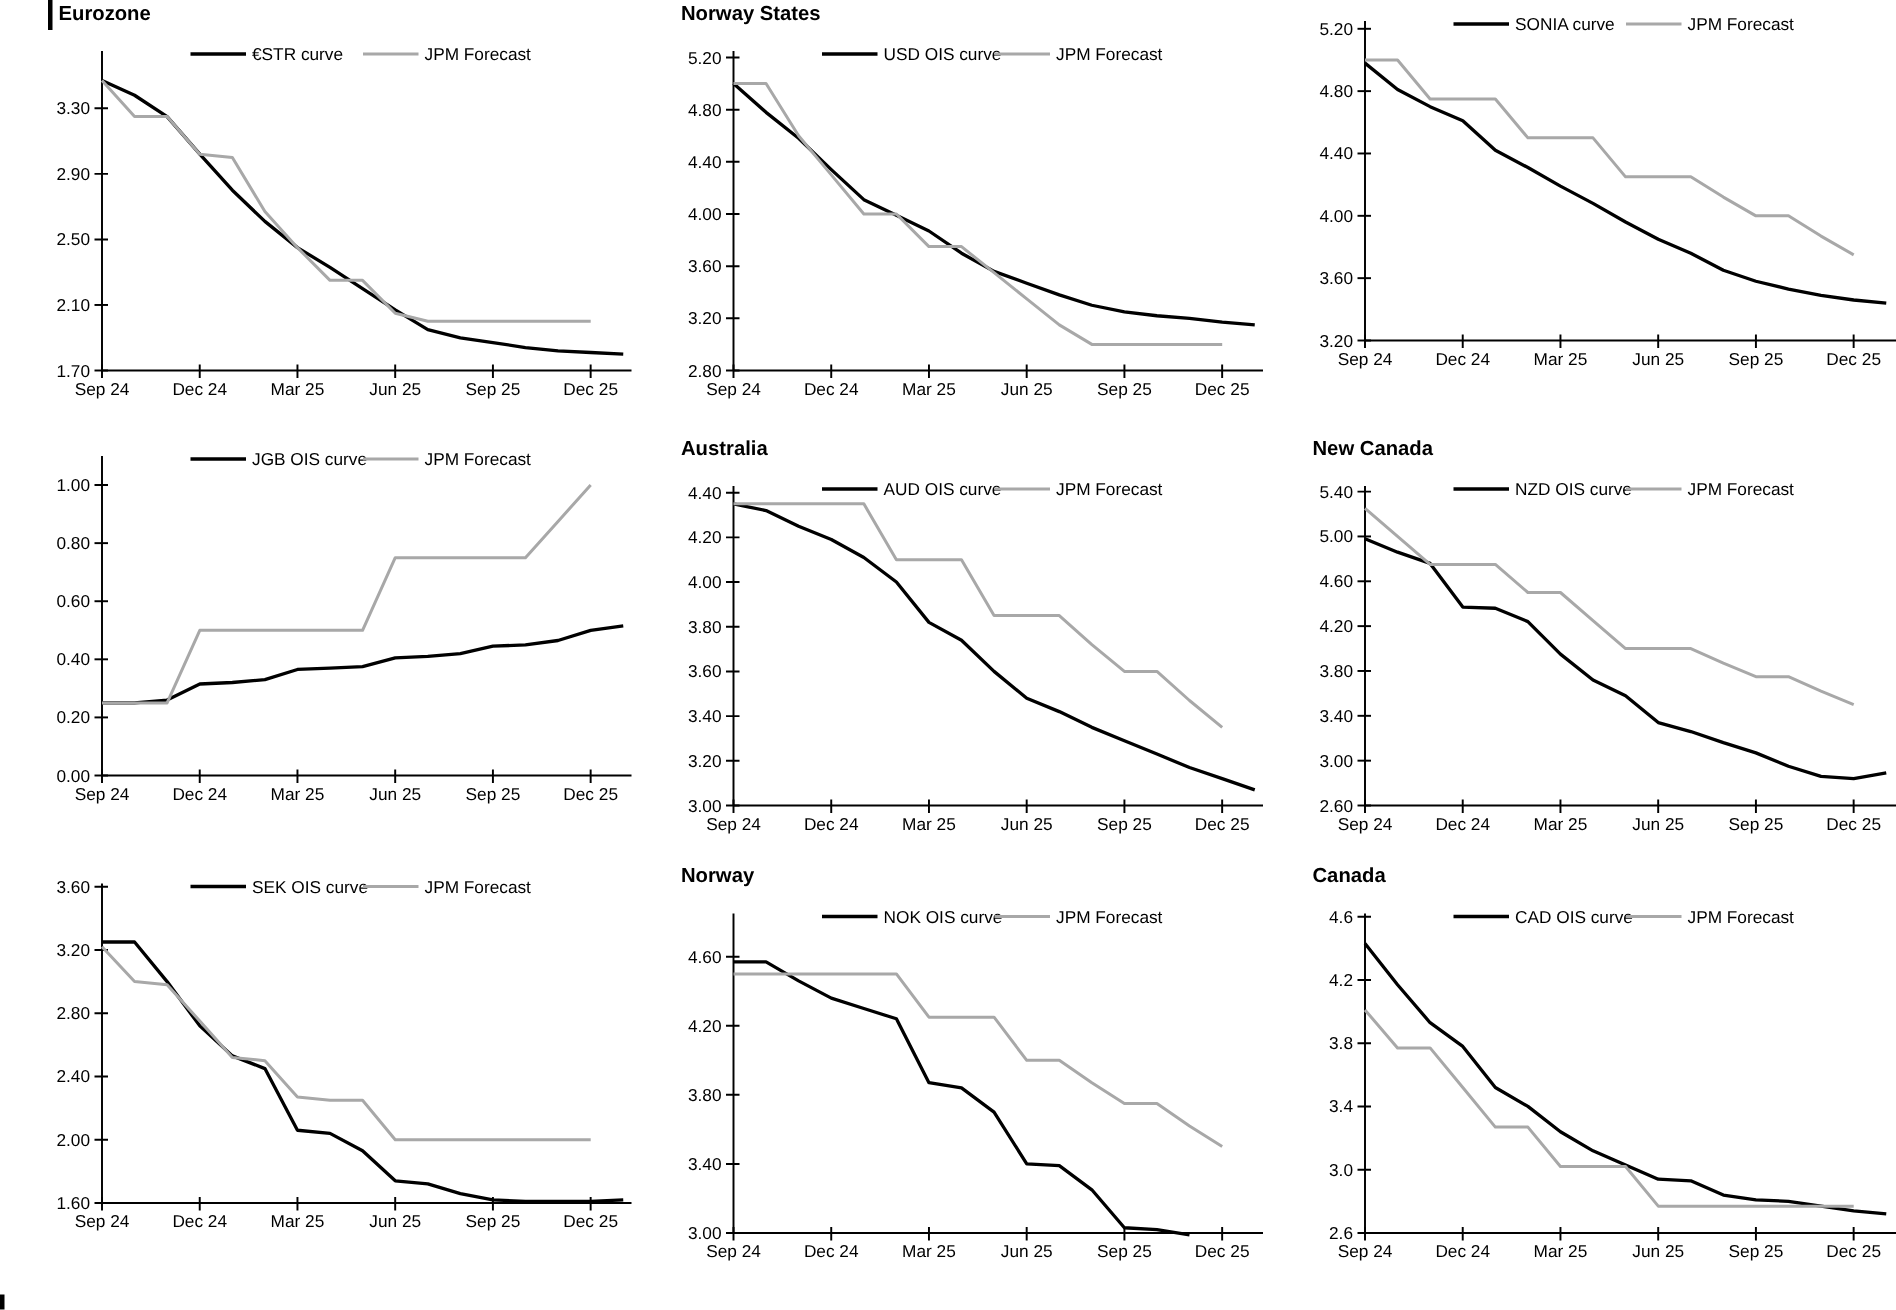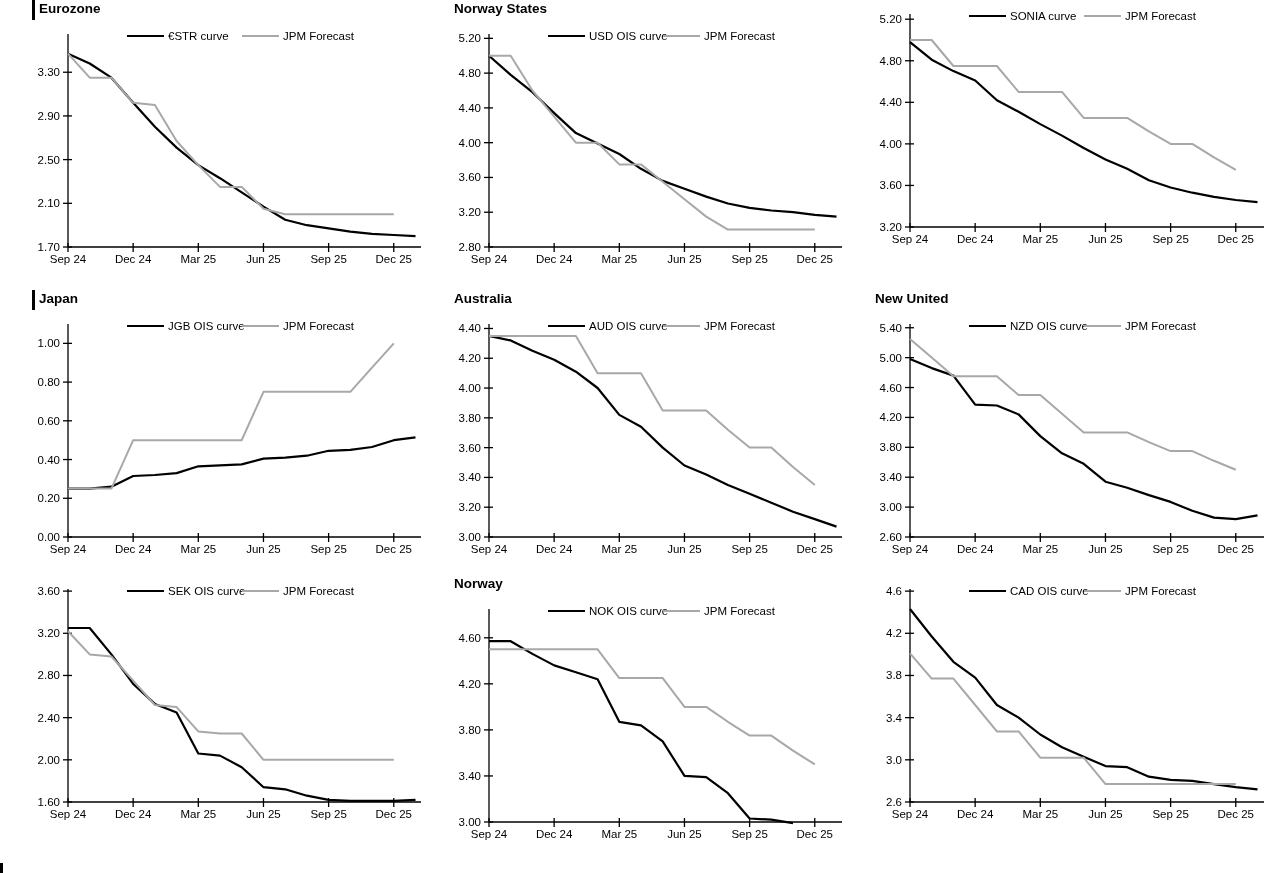--- a/index.html
+++ b/index.html
@@ -123,21 +123,20 @@
         <text x="361.76687116564415" y="243" text-anchor="middle">Dec 25</text>
         <polyline points="36.0,42.1 57.7,59.7 79.4,71.1 101.2,80.5 122.9,100.2 144.6,111.7 166.3,124.1 188.0,135.6 209.7,148.0 231.5,159.5 253.2,168.8 274.9,180.2 296.6,187.5 318.3,192.7 340.0,196.9 361.8,200.0 383.5,202.1" fill="none" stroke="#000000" stroke-width="2.2" stroke-linejoin="round"></polyline>
         <line x1="95" y1="16" x2="132" y2="16" stroke="#000000" stroke-width="2.2"></line>
         <text x="136" y="20" text-anchor="start">SONIA curve</text>
         <polyline points="36.0,40.0 57.7,40.0 79.4,66.0 101.2,66.0 122.9,66.0 144.6,91.9 166.3,91.9 188.0,91.9 209.7,117.9 231.5,117.9 253.2,117.9 274.9,131.4 296.6,143.9 318.3,143.9 340.0,157.4 361.8,169.9" fill="none" stroke="#a8a8a8" stroke-width="2" stroke-linejoin="round"></polyline>
         <line x1="210" y1="16" x2="247" y2="16" stroke="#a8a8a8" stroke-width="2"></line>
         <text x="251" y="20" text-anchor="start">JPM Forecast</text>
       </svg>
     </div>
     <div class="cell">
-      <div class="chart-title with-bar"><span>Japan</span></div>
       <svg width="421" height="252">
         <line x1="36" y1="14" x2="36" y2="227" stroke="#000000" stroke-width="1.3"></line>
         <line x1="36" y1="227" x2="394" y2="227" stroke="#000000" stroke-width="1.3"></line>
         <line x1="31" y1="33.363636363636374" x2="40" y2="33.363636363636374" stroke="#000000" stroke-width="1.3"></line>
         <text x="28" y="37.363636363636374" text-anchor="end">1.00</text>
         <line x1="31" y1="72.0909090909091" x2="40" y2="72.0909090909091" stroke="#000000" stroke-width="1.3"></line>
         <text x="28" y="76.0909090909091" text-anchor="end">0.80</text>
         <line x1="31" y1="110.81818181818184" x2="40" y2="110.81818181818184" stroke="#000000" stroke-width="1.3"></line>
         <text x="28" y="114.81818181818184" text-anchor="end">0.60</text>
         <line x1="31" y1="149.54545454545456" x2="40" y2="149.54545454545456" stroke="#000000" stroke-width="1.3"></line>
@@ -201,21 +200,21 @@
         <text x="361.76687116564415" y="243" text-anchor="middle">Dec 25</text>
         <polyline points="36.0,25.9 57.7,30.4 79.4,40.8 101.2,49.7 122.9,61.7 144.6,78.0 166.3,104.9 188.0,116.8 209.7,137.6 231.5,155.5 253.2,164.4 274.9,174.9 296.6,183.8 318.3,192.7 340.0,201.7 361.8,209.1 383.5,216.6" fill="none" stroke="#000000" stroke-width="2.2" stroke-linejoin="round"></polyline>
         <line x1="95" y1="16" x2="132" y2="16" stroke="#000000" stroke-width="2.2"></line>
         <text x="136" y="20" text-anchor="start">AUD OIS curve</text>
         <polyline points="36.0,25.9 57.7,25.9 79.4,25.9 101.2,25.9 122.9,25.9 144.6,63.2 166.3,63.2 188.0,63.2 209.7,100.4 231.5,100.4 253.2,100.4 274.9,119.8 296.6,137.6 318.3,137.6 340.0,157.0 361.8,174.9" fill="none" stroke="#a8a8a8" stroke-width="2" stroke-linejoin="round"></polyline>
         <line x1="210" y1="16" x2="247" y2="16" stroke="#a8a8a8" stroke-width="2"></line>
         <text x="251" y="20" text-anchor="start">JPM Forecast</text>
       </svg>
     </div>
     <div class="cell">
-      <div class="chart-title"><span>New United</span></div>
+      <div class="chart-title"><span>New Canada</span></div>
       <svg width="421" height="252">
         <line x1="36" y1="14" x2="36" y2="227" stroke="#000000" stroke-width="1.3"></line>
         <line x1="36" y1="227" x2="394" y2="227" stroke="#000000" stroke-width="1.3"></line>
         <line x1="31" y1="17.736842105263143" x2="40" y2="17.736842105263143" stroke="#000000" stroke-width="1.3"></line>
         <text x="28" y="21.736842105263143" text-anchor="end">5.40</text>
         <line x1="31" y1="47.63157894736843" x2="40" y2="47.63157894736843" stroke="#000000" stroke-width="1.3"></line>
         <text x="28" y="51.63157894736843" text-anchor="end">5.00</text>
         <line x1="31" y1="77.52631578947373" x2="40" y2="77.52631578947373" stroke="#000000" stroke-width="1.3"></line>
         <text x="28" y="81.52631578947373" text-anchor="end">4.60</text>
         <line x1="31" y1="107.42105263157895" x2="40" y2="107.42105263157895" stroke="#000000" stroke-width="1.3"></line>
@@ -313,20 +312,21 @@
         <text x="361.76687116564415" y="243" text-anchor="middle">Dec 25</text>
         <polyline points="36.0,46.2 57.7,46.2 79.4,58.9 101.2,70.4 122.9,77.3 144.6,84.2 166.3,126.8 188.0,130.3 209.7,146.4 231.5,180.9 253.2,182.1 274.9,198.2 296.6,223.5 318.3,224.7 340.0,228.2" fill="none" stroke="#000000" stroke-width="2.2" stroke-linejoin="round"></polyline>
         <line x1="95" y1="16" x2="132" y2="16" stroke="#000000" stroke-width="2.2"></line>
         <text x="136" y="20" text-anchor="start">NOK OIS curve</text>
         <polyline points="36.0,54.3 57.7,54.3 79.4,54.3 101.2,54.3 122.9,54.3 144.6,54.3 166.3,83.1 188.0,83.1 209.7,83.1 231.5,111.9 253.2,111.9 274.9,126.8 296.6,140.6 318.3,140.6 340.0,155.6 361.8,169.4" fill="none" stroke="#a8a8a8" stroke-width="2" stroke-linejoin="round"></polyline>
         <line x1="210" y1="16" x2="247" y2="16" stroke="#a8a8a8" stroke-width="2"></line>
         <text x="251" y="20" text-anchor="start">JPM Forecast</text>
       </svg>
     </div>
     <div class="cell">
+      <div class="chart-title"><span>Canada</span></div>
       <svg width="421" height="252">
         <line x1="36" y1="14" x2="36" y2="227" stroke="#000000" stroke-width="1.3"></line>
         <line x1="36" y1="227" x2="394" y2="227" stroke="#000000" stroke-width="1.3"></line>
         <line x1="31" y1="16.108910891089156" x2="40" y2="16.108910891089156" stroke="#000000" stroke-width="1.3"></line>
         <text x="28" y="20.108910891089156" text-anchor="end">4.6</text>
         <line x1="31" y1="58.28712871287128" x2="40" y2="58.28712871287128" stroke="#000000" stroke-width="1.3"></line>
         <text x="28" y="62.28712871287128" text-anchor="end">4.2</text>
         <line x1="31" y1="100.46534653465349" x2="40" y2="100.46534653465349" stroke="#000000" stroke-width="1.3"></line>
         <text x="28" y="104.46534653465349" text-anchor="end">3.8</text>
         <line x1="31" y1="142.64356435643566" x2="40" y2="142.64356435643566" stroke="#000000" stroke-width="1.3"></line>

